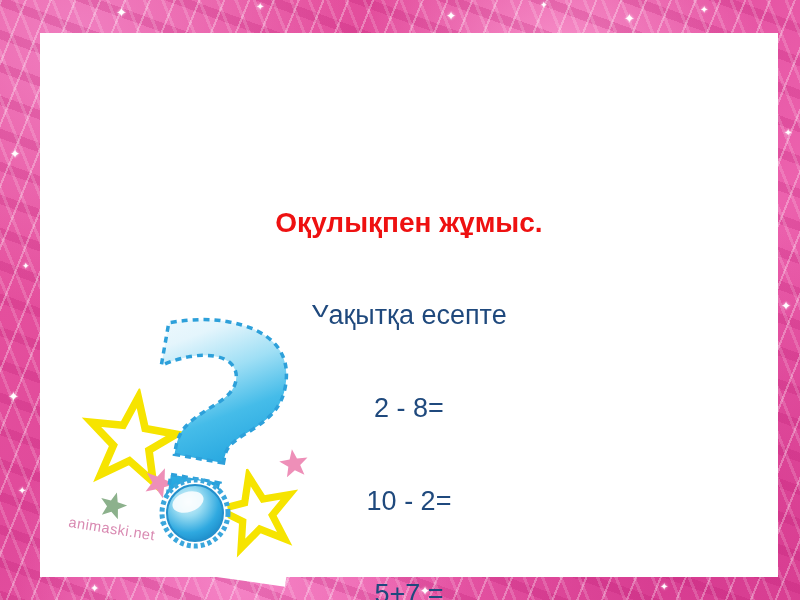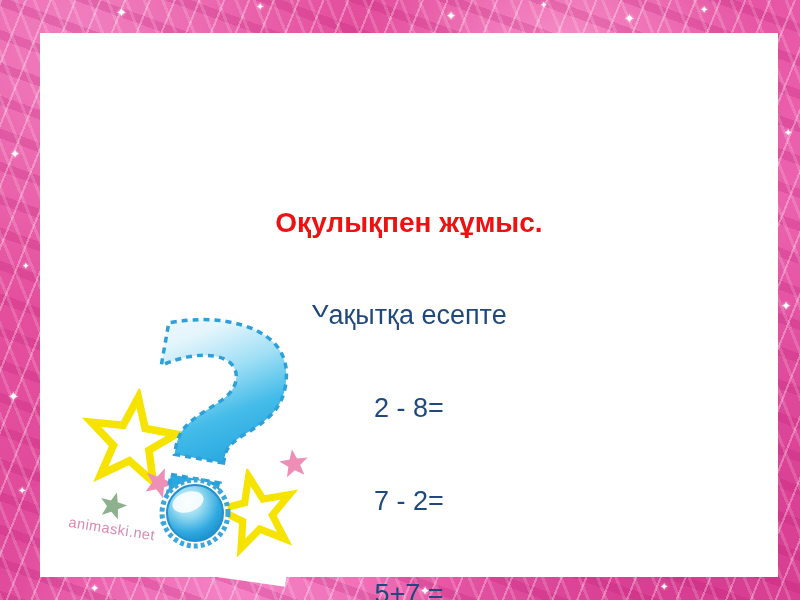--- a/index.html
+++ b/index.html
@@ -77,21 +77,21 @@
   <span class="sparkle" style="left:90px;top:583px;font-size:11px">✦</span>
   <span class="sparkle" style="left:420px;top:585px;font-size:12px">✦</span>
   <span class="sparkle" style="left:660px;top:582px;font-size:10px">✦</span>
 </div>
 
 <div class="content">
   <div class="text-block">
     <div class="line title">Оқулықпен жұмыс.</div>
     <div class="line">Уақытқа есепте</div>
     <div class="line">2 - 8=</div>
-    <div class="line">7 - 2=</div>
+    <div class="line">10 - 2=</div>
     <div class="line">5+7 =</div>
     
     
     
     
     
     
     
   </div>
 </div>

